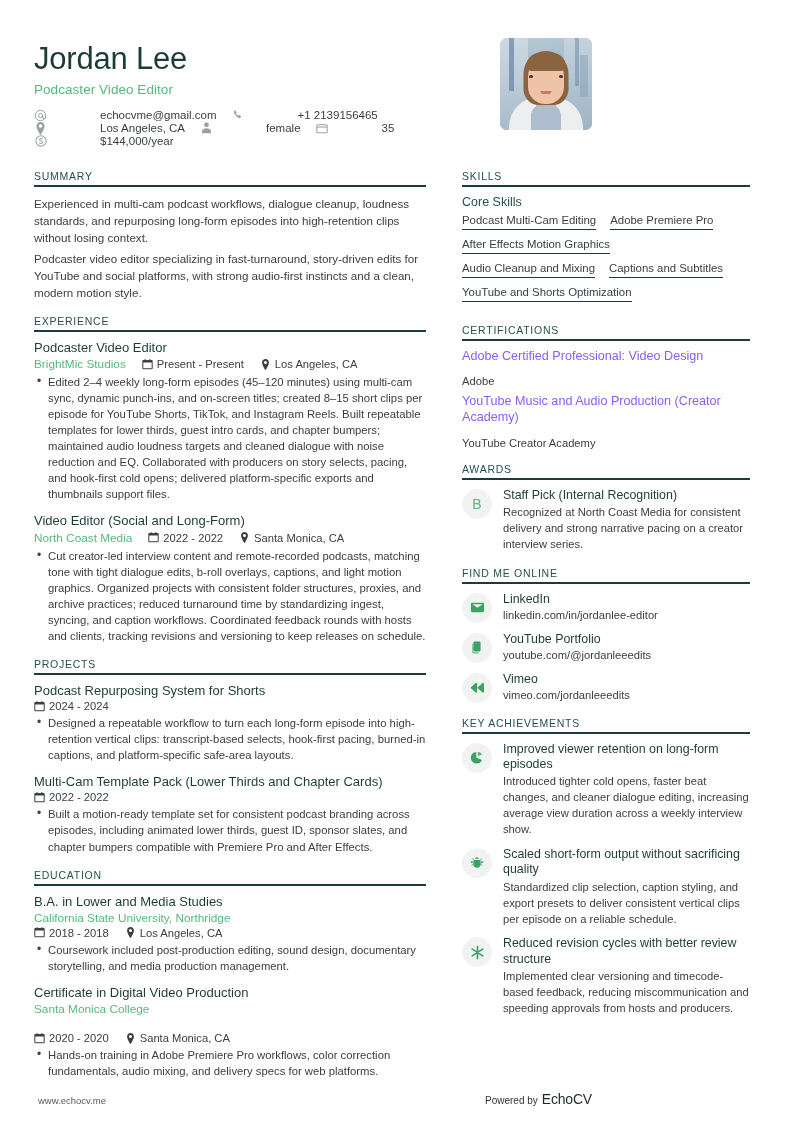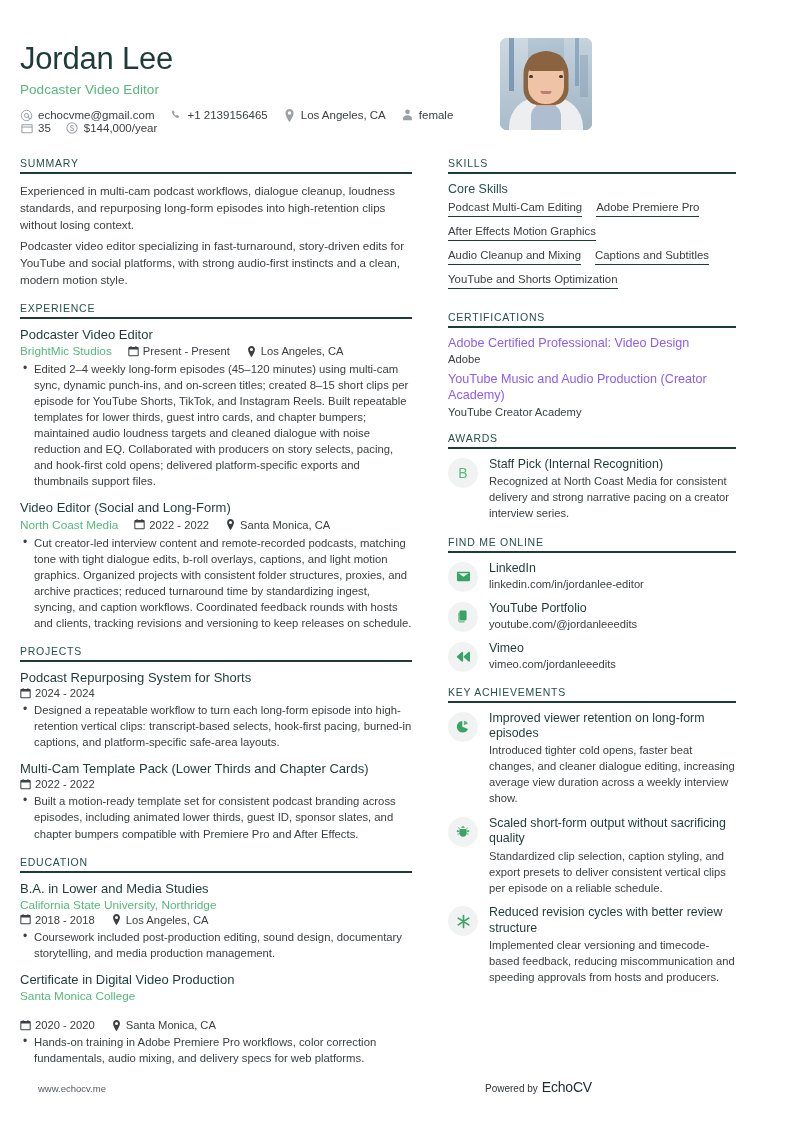--- a/index.html
+++ b/index.html
@@ -11,21 +11,21 @@
   body {
     font-family: "Liberation Sans", sans-serif;
     color: #3c4043;
     position: relative;
     overflow: hidden;
   }
 
   .page {
     width: 630px;
     height: 1123px;
-    padding: 36px 38px 0 20px;
+    padding: 36px 38px 0 34px;
     position: relative;
     display: flex;
     flex-direction: column;
   }
 
   
   .header {
     display: flex;
     justify-content: space-between;
     align-items: flex-start;
@@ -52,20 +52,21 @@
     margin-top: 12px;
     gap: 0px;
   }
   .contact-item {
     display: flex;
     align-items: center;
     font-size: 11.5px;
     color: #3c4043;
     margin-right: 15px;
     white-space: nowrap;
+    gap: 48px;
   }
   .contact-item .ci-icon {
     width: 13px;
     height: 13px;
     margin-right: 5px;
     display: inline-flex;
     align-items: center;
     justify-content: center;
     color: #9aa0a6;
     flex: none;
@@ -233,21 +234,21 @@
   
   .cert { margin-bottom: 7px; }
   .cert-name {
     font-size: 12.6px;
     color: #8b5cf6;
     line-height: 1.24;
   }
   .cert-issuer {
     font-size: 11.2px;
     color: #3c4043;
-    margin-top: 2px;
+    margin-top: 11px;
   }
 
   
   .ib-row {
     display: flex;
     align-items: flex-start;
     margin-bottom: 9px;
   }
   .ib-badge {
     width: 30px; height: 30px;
@@ -279,21 +280,21 @@
     line-height: 1.42;
   }
   .ib-link-title { font-size: 12.4px; color:#1d3c38; line-height:1.24; }
   .ib-link-url { font-size: 11.2px; color:#3c4043; margin-top:2px; }
 
   
   .footer {
     position: absolute;
     left: 38px;
     right: 38px;
-    bottom: 28px;
+    bottom: 16px;
     display: flex;
     justify-content: space-between;
     align-items: baseline;
   }
   .footer-left { font-size: 9.5px; color: #555b60; }
   .footer-right { font-size: 10px; color: #2f3438; }
   .footer-brand {
     font-size: 14px;
     color: #1f2a30;
     letter-spacing: -0.2px;

